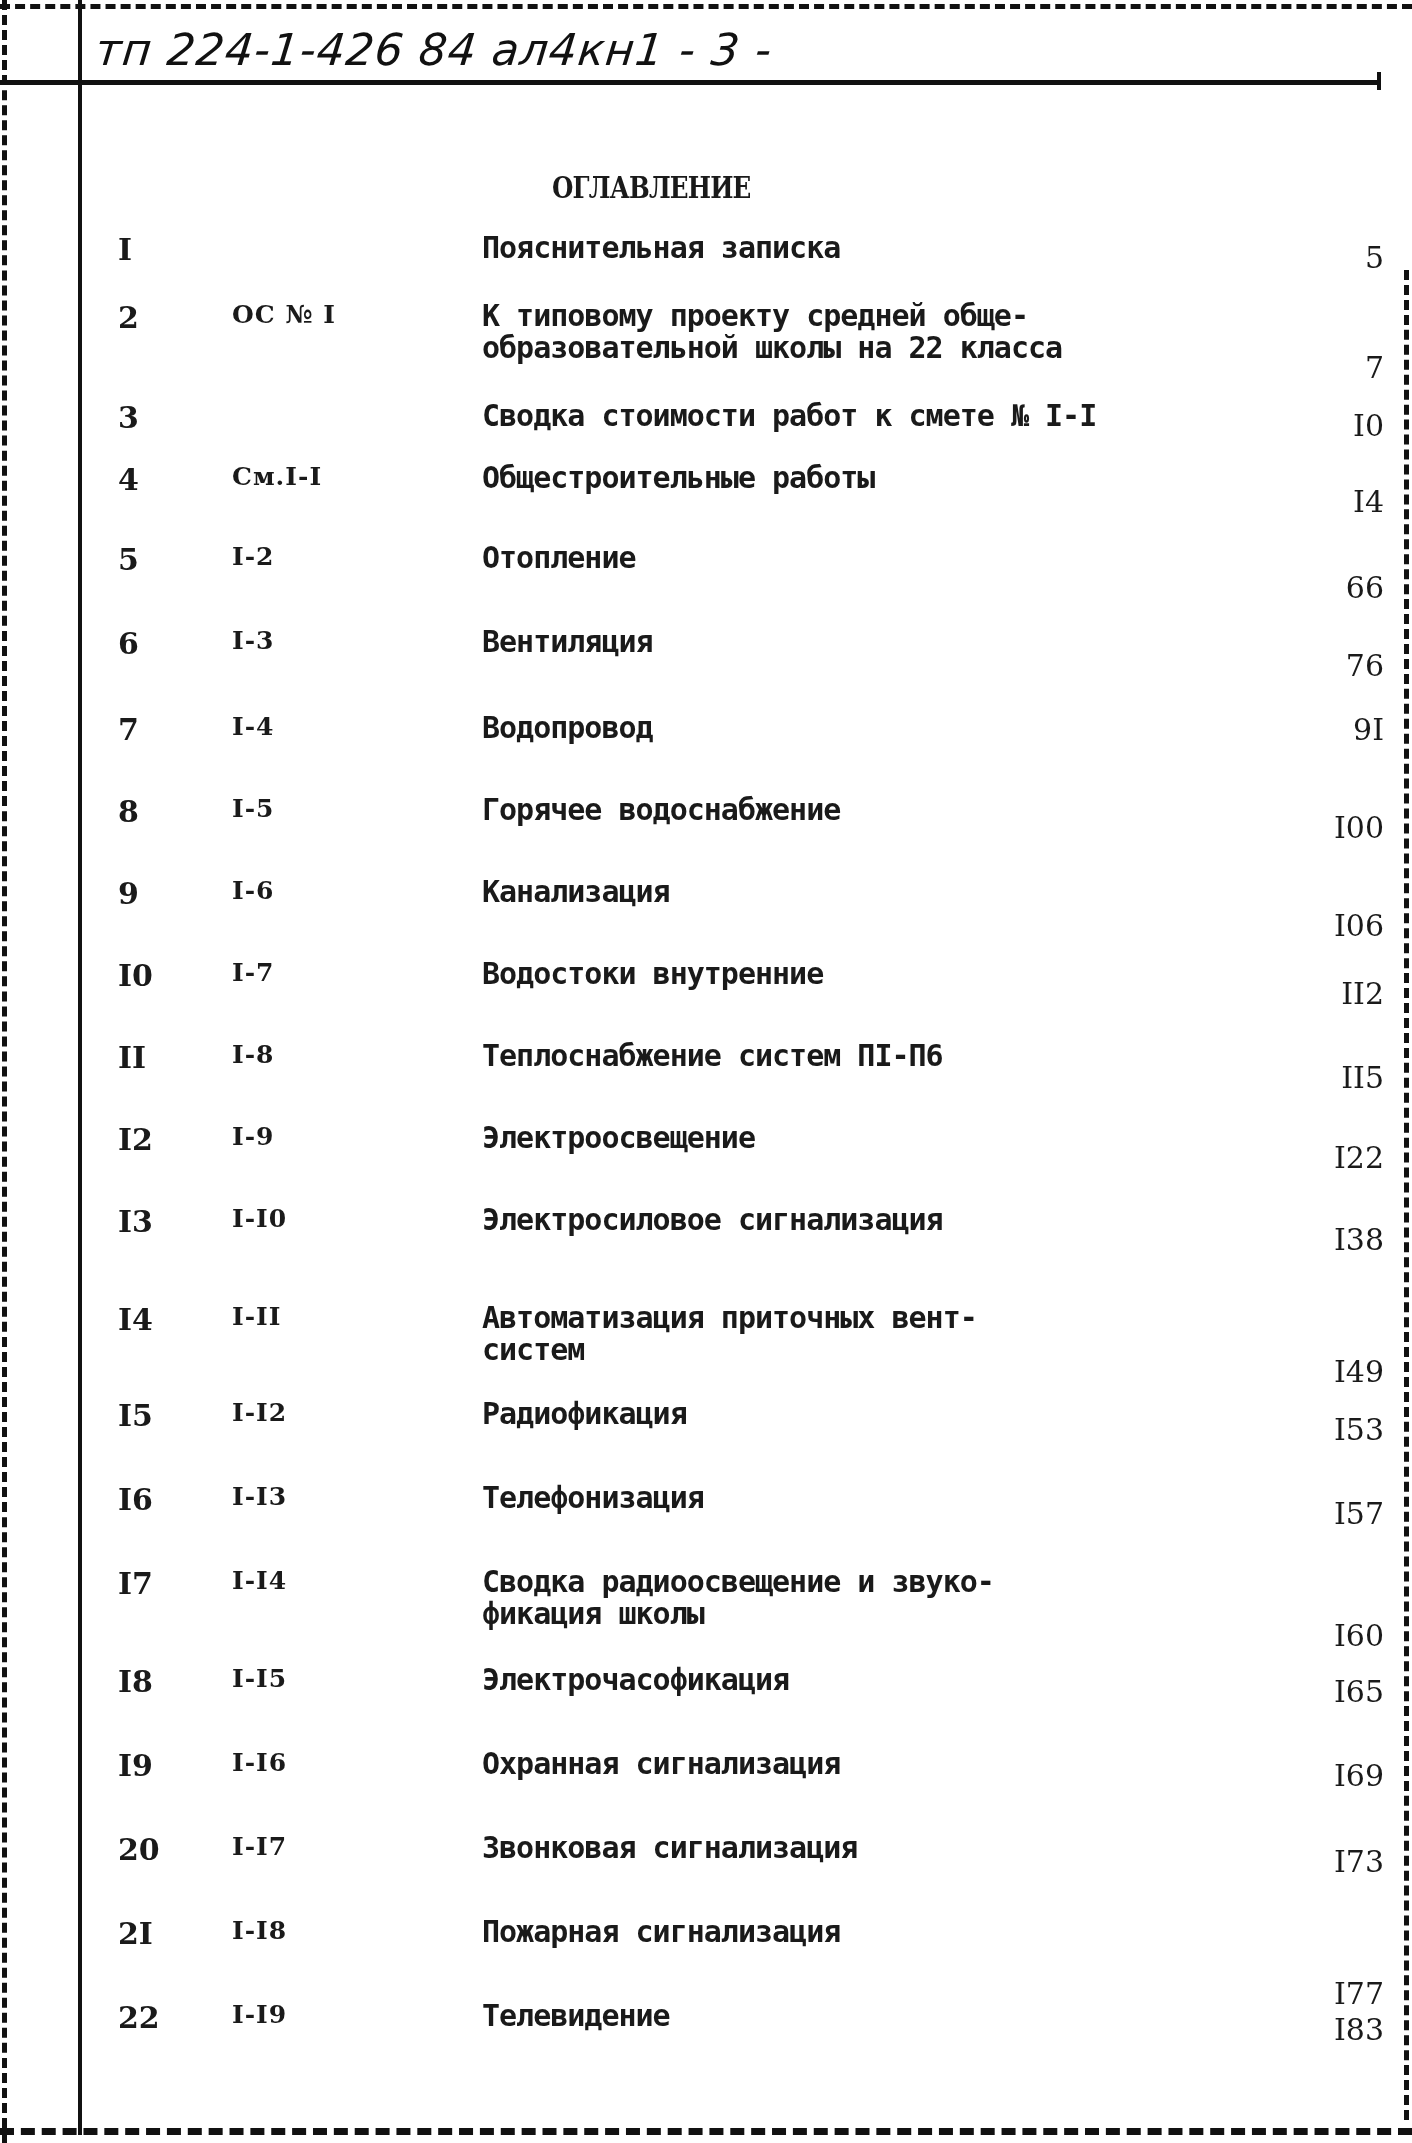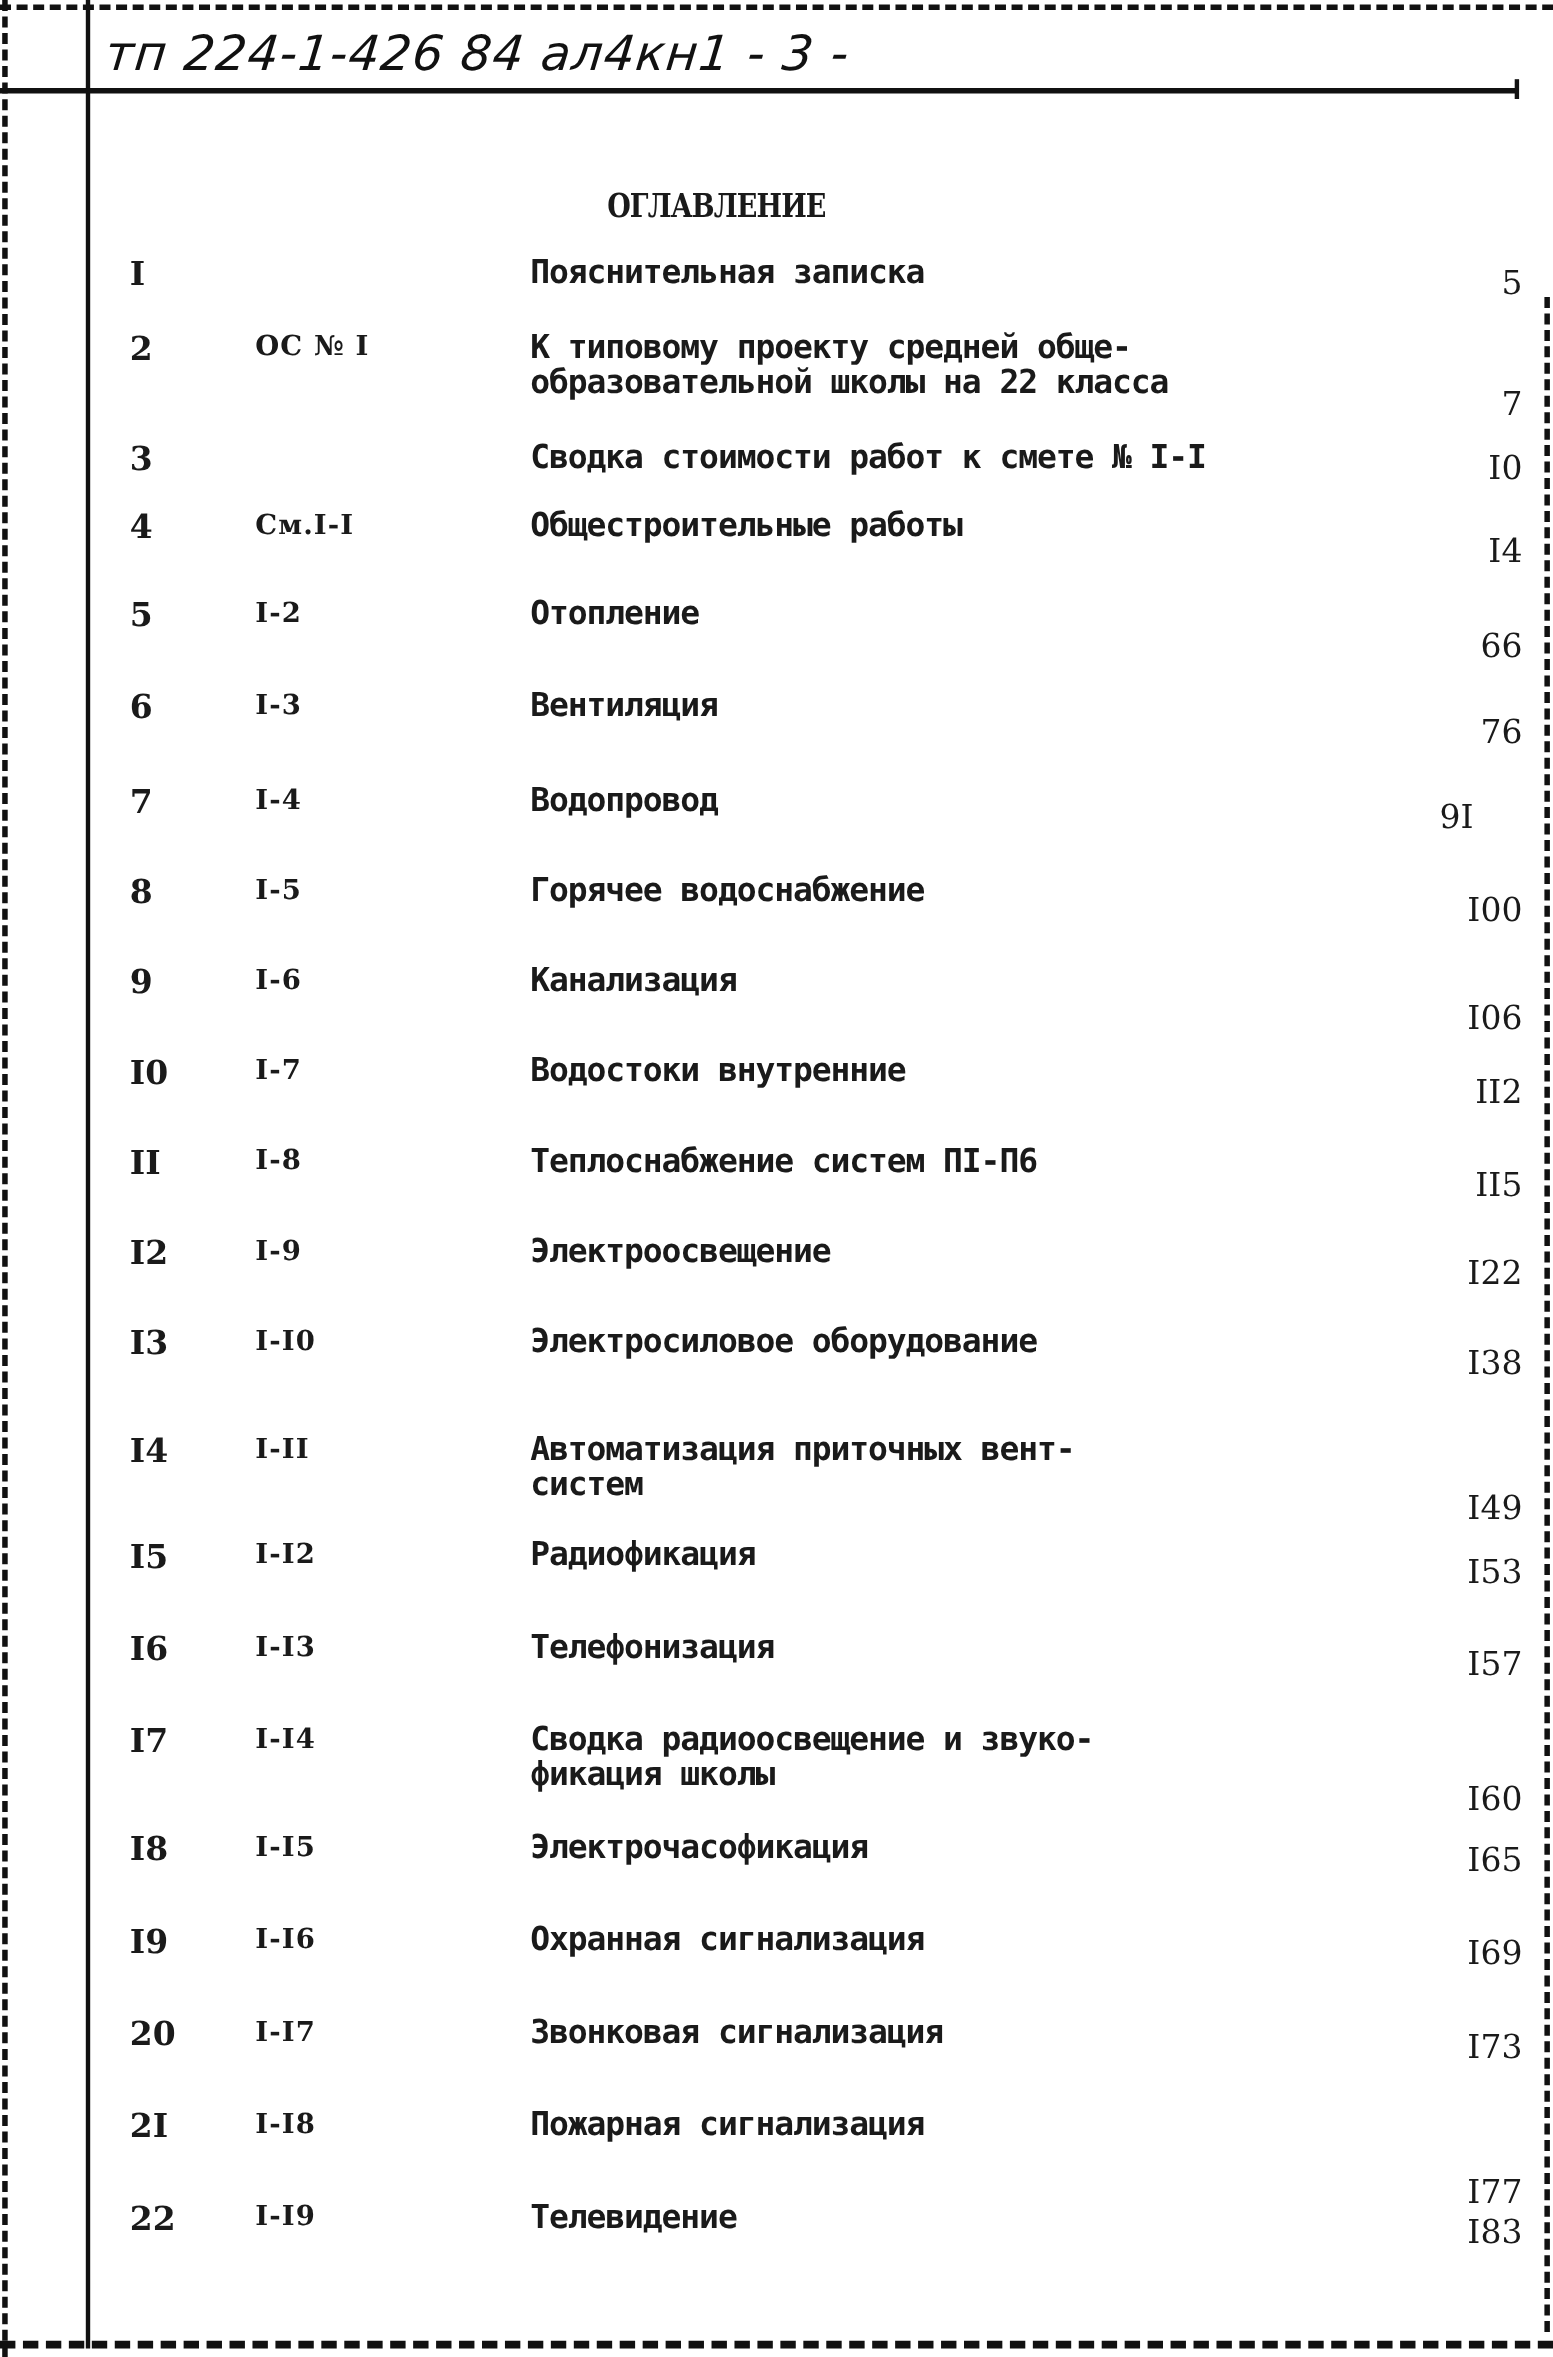--- a/index.html
+++ b/index.html
@@ -75,21 +75,21 @@
     <div class="row" style="top: 626px;">
       <span class="num">6</span>
       <span class="code">I-3</span>
       <span class="title">Вентиляция</span>
       <span class="page" style="top: 22px;">76</span>
     </div>
     <div class="row" style="top: 712px;">
       <span class="num">7</span>
       <span class="code">I-4</span>
       <span class="title">Водопровод</span>
-      <span class="page" style="top: 14px; text-align: center;">9I</span>
+      <span class="page" style="top: 0;">9I</span>
     </div>
     <div class="row" style="top: 794px;">
       <span class="num">8</span>
       <span class="code">I-5</span>
       <span class="title">Горячее водоснабжение</span>
       <span class="page" style="top: 16px;">I00</span>
     </div>
     <div class="row" style="top: 876px;">
       <span class="num">9</span>
       <span class="code">I-6</span>
@@ -110,21 +110,21 @@
     </div>
     <div class="row" style="top: 1122px;">
       <span class="num">I2</span>
       <span class="code">I-9</span>
       <span class="title">Электроосвещение</span>
       <span class="page" style="top: 18px;">I22</span>
     </div>
     <div class="row" style="top: 1204px;">
       <span class="num">I3</span>
       <span class="code">I-I0</span>
-      <span class="title">Электросиловое оборудование</span>
+      <span class="title">Электросиловое сигнализация</span>
       <span class="page" style="top: 18px;">I38</span>
     </div>
     <div class="row" style="top: 1302px;">
       <span class="num">I4</span>
       <span class="code">I-II</span>
       <span class="title">Автоматизация приточных вент-
 систем</span>
       <span class="page" style="top: 52px;">I49</span>
     </div>
     <div class="row" style="top: 1398px;">

